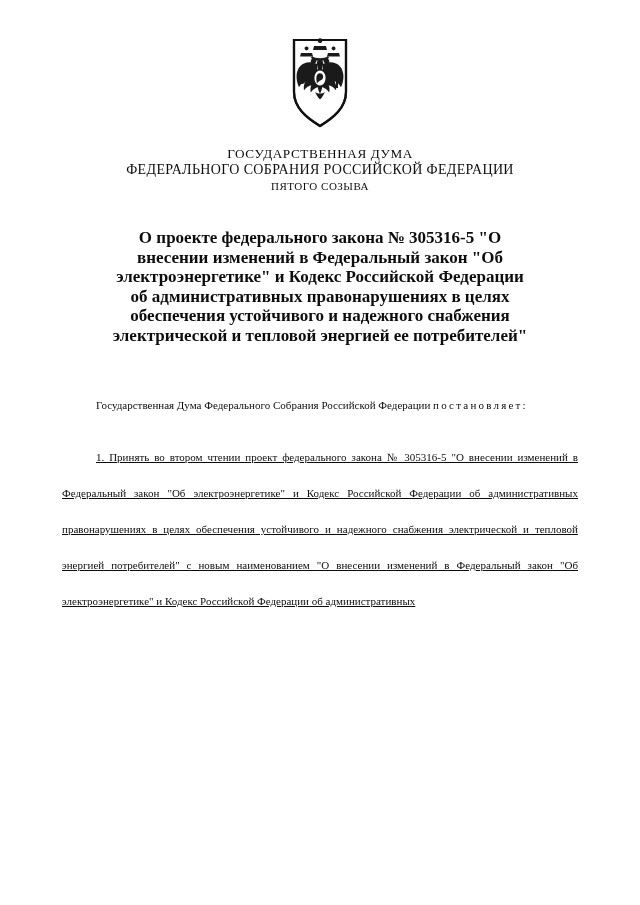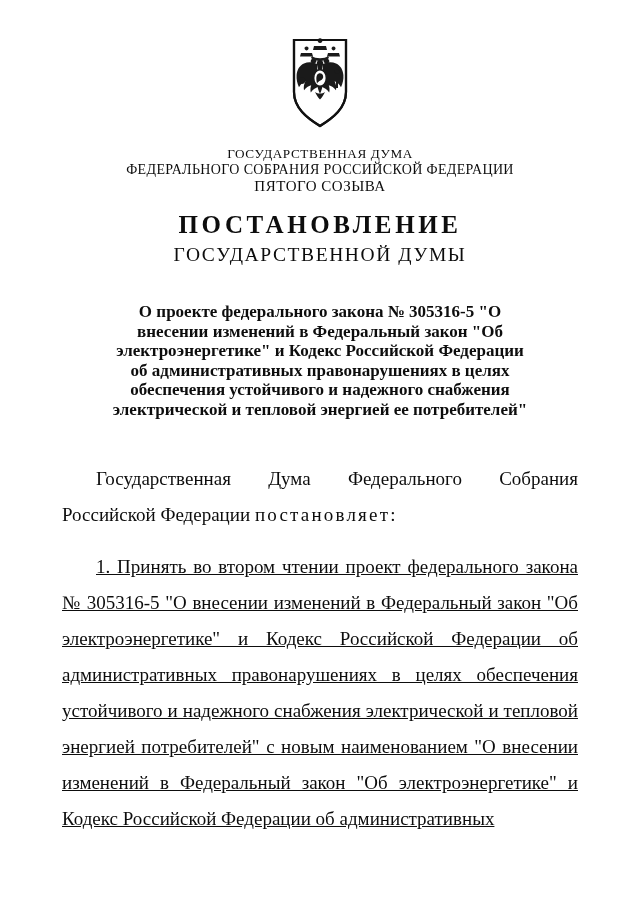--- a/index.html
+++ b/index.html
@@ -46,21 +46,21 @@
     font-size: 13.2px;
     letter-spacing: 0.6px;
     line-height: 16px;
   }
   .org .l2 {
     font-size: 14px;
     letter-spacing: 0.35px;
     line-height: 16px;
   }
   .org .l3 {
-    font-size: 15px;
+    font-size: 11px;
     letter-spacing: 0.5px;
     line-height: 16px;
   }
   .doc-type {
     text-align: center;
     margin-top: 16px;
   }
   .doc-type .t1 {
     font-size: 25px;
     font-weight: bold;
@@ -79,21 +79,21 @@
     margin: 34px 46px 0 46px;
     text-align: center;
     font-weight: bold;
     font-size: 17px;
     line-height: 19.5px;
   }
 
   
   .body {
     margin-top: 42px;
-    font-size: 19px;
+    font-size: 11px;
     line-height: 36px;
     text-align: justify;
   }
   .body p {
     margin: 0;
     text-align: justify;
     text-justify: inter-word;
   }
   .p-intro {
     text-indent: 34px;
@@ -154,24 +154,20 @@
       </svg>
     </div>
   </div>
 
   <div class="org">
     <div class="l1">ГОСУДАРСТВЕННАЯ ДУМА</div>
     <div class="l2">ФЕДЕРАЛЬНОГО СОБРАНИЯ РОССИЙСКОЙ ФЕДЕРАЦИИ</div>
     <div class="l3">ПЯТОГО СОЗЫВА</div>
   </div>
 
-  <div class="doc-type">
-    <div class="t1">ПОСТАНОВЛЕНИЕ</div>
-    <div class="t2">ГОСУДАРСТВЕННОЙ  ДУМЫ</div>
-  </div>
 
   <div class="title">О проекте федерального закона № 305316-5 "О внесении изменений в Федеральный закон "Об электроэнергетике" и Кодекс Российской Федерации об административных правонарушениях в целях обеспечения устойчивого и надежного снабжения электрической и тепловой энергией ее потребителей"</div>
 
   <div class="body">
     <p class="p-intro"><span>Государственная   Дума   Федерального   Собрания   Российской Федерации </span><span class="spaced">постановляет:</span></p>
     <p class="p-item">1. Принять   во   втором   чтении   проект   федерального   закона № 305316-5  "О  внесении  изменений  в  Федеральный  закон  "Об электроэнергетике" и Кодекс Российской Федерации об административных правонарушениях   в   целях   обеспечения   устойчивого   и   надежного снабжения  электрической  и  тепловой  энергией  потребителей"  с  новым наименованием  "О  внесении  изменений  в  Федеральный  закон  "Об электроэнергетике" и Кодекс Российской Федерации об административных</p>
   </div>
 
 </div>
 

